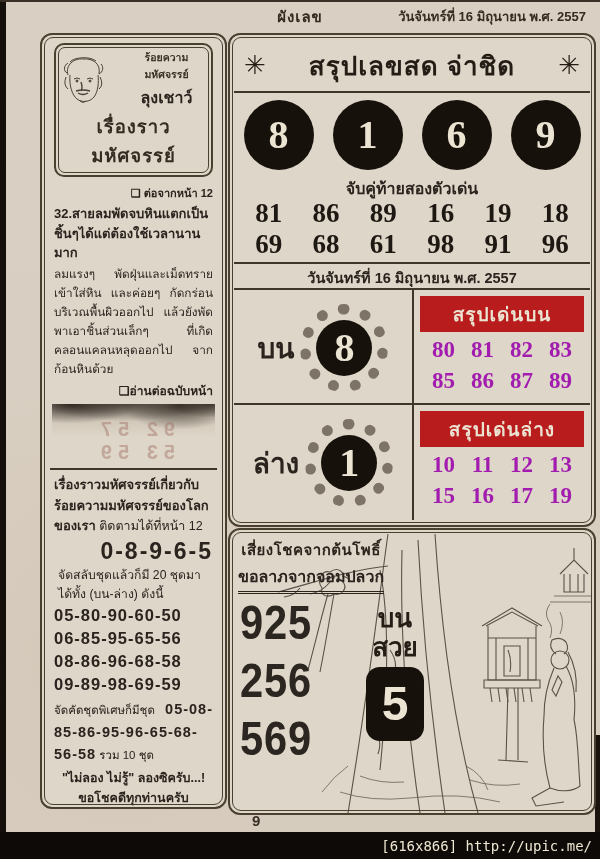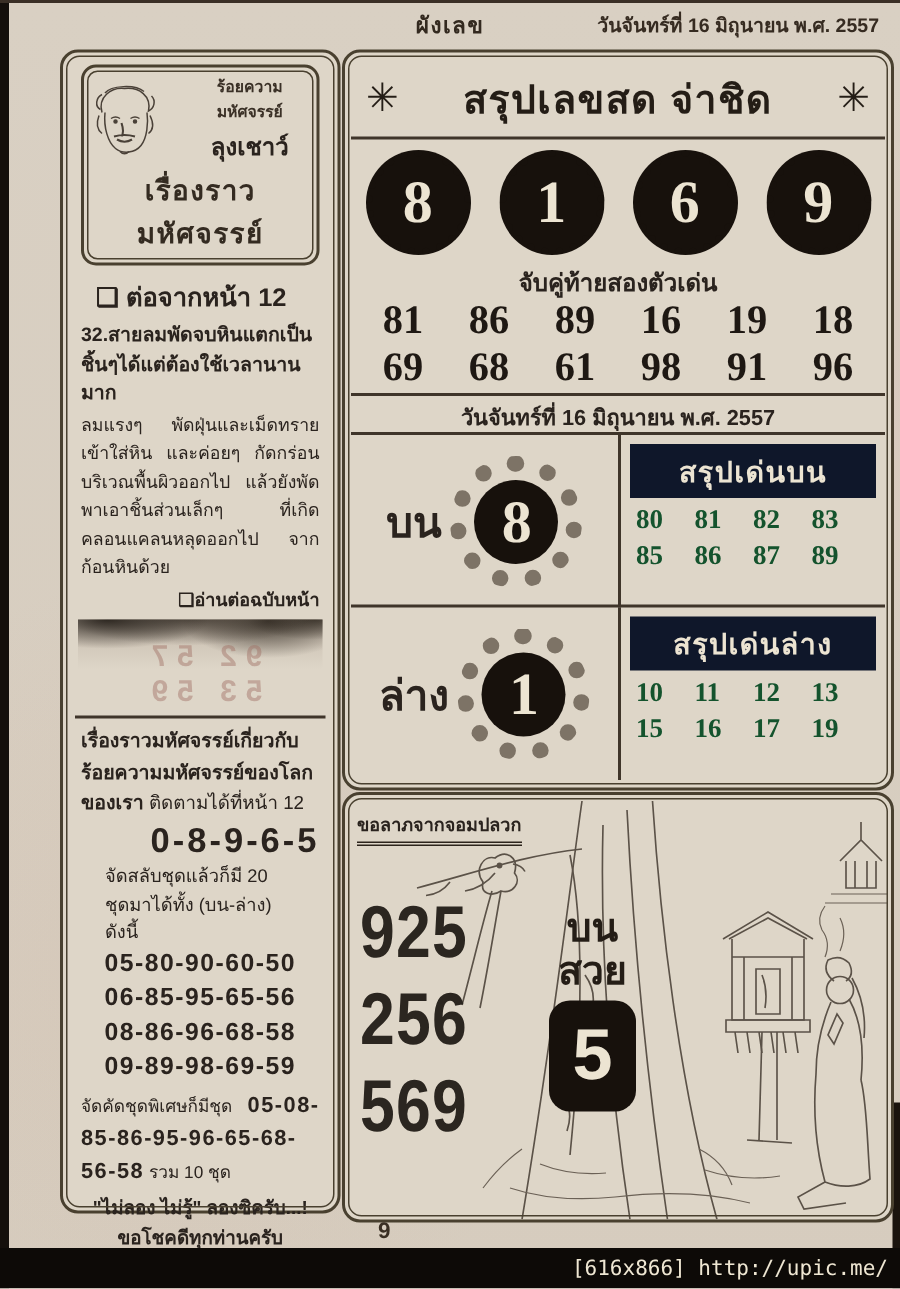--- a/index.html
+++ b/index.html
@@ -27,41 +27,41 @@
   .left-inner{position:absolute;inset:6px;padding:2px 6px;box-sizing:border-box;}
   .masthead{position:relative;border:2px solid #49402f;border-radius:10px;padding:4px 4px 2px;
     background:#ded6c8;}
   .masthead::before{content:"";position:absolute;inset:2px;border:1px solid #49402f;border-radius:7px;}
   .mast-row{display:flex;align-items:center;gap:20px;}
   .mast-txt{flex:1;text-align:center;}
   .mast-line1{font-size:10.5px;font-weight:bold;color:#3a3026;}
   .mast-author{font-size:16px;font-weight:bold;margin-top:2px;}
   .mast-series{text-align:center;font-size:18.5px;font-weight:bold;letter-spacing:1px;
     padding:2px 0 3px;color:#342b21;}
-  .cont-line{font-size:17px;font-weight:bold;margin:7px 10px 2px;}
+  .cont-line{font-size:11px;font-weight:bold;margin:7px 0 2px;text-align:right;}
   .story-head{font-size:13px;font-weight:bold;line-height:1.5;text-align:justify;margin:2px 0;}
   .story-body{font-size:11.8px;line-height:1.62;text-align:justify;margin:2px 0;}
   .read-next{font-size:12px;font-weight:bold;text-align:right;margin:2px 0 4px;}
   .smudge{position:relative;height:60px;margin:2px -2px 0;overflow:hidden;
     background:
       radial-gradient(90px 26px at 12% 0%, rgba(40,34,28,.95), rgba(40,34,28,0) 75%),
       radial-gradient(120px 30px at 45% -6%, rgba(52,44,36,.9), rgba(52,44,36,0) 70%),
       radial-gradient(80px 34px at 78% 2%, rgba(45,38,30,.85), rgba(45,38,30,0) 72%),
       radial-gradient(60px 18px at 97% 0%, rgba(45,38,30,.8), rgba(45,38,30,0) 75%),
       linear-gradient(rgba(120,100,85,.25), rgba(120,100,85,0) 55%);}
   .bleed{position:absolute;left:8px;top:14px;width:150px;text-align:center;
     transform:scaleX(-1);color:rgba(160,110,100,.45);font-weight:bold;
     font-size:20px;line-height:1.15;letter-spacing:6px;}
   .l-divider{border-top:2px solid #3f352a;margin:4px -4px 5px;}
   .promo{font-size:12.5px;line-height:1.55;text-align:justify;margin:0 0 2px;}
   .promo .b{font-weight:bold;font-size:13px;}
   .intro{font-size:12.2px;line-height:1.6;text-align:justify;margin:2px 0;}
   .hot-digits{text-align:right;font-size:23px;font-weight:bold;letter-spacing:2px;margin:1px 0;}
-  .sets-intro{font-size:12.2px;line-height:1.5;margin:1px 16px;}
-  .set-row{text-align:center;font-size:16.5px;font-weight:bold;letter-spacing:1px;line-height:1.4;}
+  .sets-intro{font-size:12.2px;line-height:1.5;margin:1px 4px;}
+  .set-row{text-align:left;font-size:16.5px;font-weight:bold;letter-spacing:1px;line-height:1.4;}
   .special{font-size:11.5px;line-height:1.55;text-align:justify;margin:2px 0;}
   .special .num{font-weight:bold;font-size:14.5px;letter-spacing:1px;}
   .quote,.bless,.sign{text-align:center;font-weight:bold;font-size:12.5px;line-height:1.6;}
 
   
   .sum-box{left:228px;top:33px;width:364px;height:490px;}
   .sum-head{position:absolute;left:4px;right:4px;top:4px;height:52px;
     display:flex;align-items:center;justify-content:space-between;
     border-bottom:2px solid #3f352a;padding:0 10px;}
   .star{font-size:26px;color:#241d16;}
@@ -86,32 +86,32 @@
   .sec-top{top:253px;} .sec-bot{top:368px;height:115px;}
   .sec-left{display:flex;align-items:center;justify-content:center;gap:6px;}
   .sec-label{font-size:28px;font-weight:bold;}
   .ring{width:88px;height:88px;border-radius:50%;border:11px dotted #7d7366;
     box-sizing:border-box;display:flex;align-items:center;justify-content:center;background:#ded6c8;}
   .ring .core{width:56px;height:56px;border-radius:50%;background:#17110c;
     display:flex;align-items:center;justify-content:center;}
   .ring .core span{color:#ece4d2;font-family:"Liberation Serif", serif;font-weight:bold;
     font-size:40px;line-height:1;}
   .sec-right{border-left:2px solid #3f352a;display:flex;flex-direction:column;}
-  .sec-right .blackbar{background:#0f172a;color:#ece4d2;font-weight:bold;font-size:19px;
+  .sec-right .blackbar{background:#b91c1c;color:#ece4d2;font-weight:bold;font-size:19px;
     text-align:center;margin:6px 6px 2px;padding:3px 0;letter-spacing:1px;}
   .dense-row{display:grid;grid-template-columns:repeat(4,1fr);padding:0 10px;}
-  .dense-row span{font-family:"Liberation Serif", serif;font-weight:bold;font-size:18px;
-    text-align:left;line-height:1.35;color:#14532d;}
+  .dense-row span{font-family:"Liberation Serif", serif;font-weight:bold;font-size:23px;
+    text-align:center;line-height:1.35;color:#a21caf;}
 
   
   .fortune-box{left:228px;top:528px;width:364px;height:283px;overflow:hidden;}
   .fortune-box svg{position:absolute;inset:0;z-index:1;}
   .f-head{position:absolute;left:8px;top:8px;z-index:3;text-align:center;}
   .f-head .h1{font-size:15px;font-weight:bold;letter-spacing:.5px;color:#2c241c;}
-  .f-head .h2{display:inline-block;font-size:12px;font-weight:bold;margin-top:2px;
+  .f-head .h2{display:inline-block;font-size:16px;font-weight:bold;margin-top:2px;
     border-bottom:3px double #2c241c;padding-bottom:2px;}
   .triples{position:absolute;left:10px;top:64px;z-index:3;}
   .triple{font-size:49px;font-weight:bold;line-height:1.18;letter-spacing:1px;
     transform:scaleX(.85);transform-origin:left;color:#2b2620;}
   .bn-col{position:absolute;left:128px;top:74px;width:74px;z-index:3;text-align:center;}
   .bn-label,.suay-label{font-size:26px;font-weight:bold;line-height:1.1;color:#241d16;}
   .five-badge{margin:6px auto 0;width:58px;height:74px;background:#17110c;border-radius:14px;
     display:flex;align-items:center;justify-content:center;}
   .five-badge span{color:#ece4d2;font-size:48px;font-weight:bold;line-height:1;}
 
@@ -315,20 +315,21 @@
 
         <path d="M330,44 L344,30 L358,44 M334,44 L334,62 L354,62 L354,44 M340,44 L340,62 M348,44 L348,62 M344,18 L344,30"></path>
         <path class="sk2" d="M324,66 L362,66 M320,72 L362,72"></path>
 
         <path class="sk2" d="M110,262 q30,10 70,6 q50,-6 90,4 M240,250 q24,8 50,4 M130,246 q20,8 44,6"></path>
         <path class="sk2" d="M118,236 q-14,10 -26,26 M236,236 q16,8 22,24"></path>
       </g>
     </svg>
 
     <div class="f-head">
+      <div class="h1">เสี่ยงโชคจากต้นโพธิ์</div>
       <div class="h2">ขอลาภจากจอมปลวก</div>
     </div>
 
     <div class="triples">
       <div class="triple">925</div>
       <div class="triple">256</div>
       <div class="triple">569</div>
     </div>
 
     <div class="bn-col">

